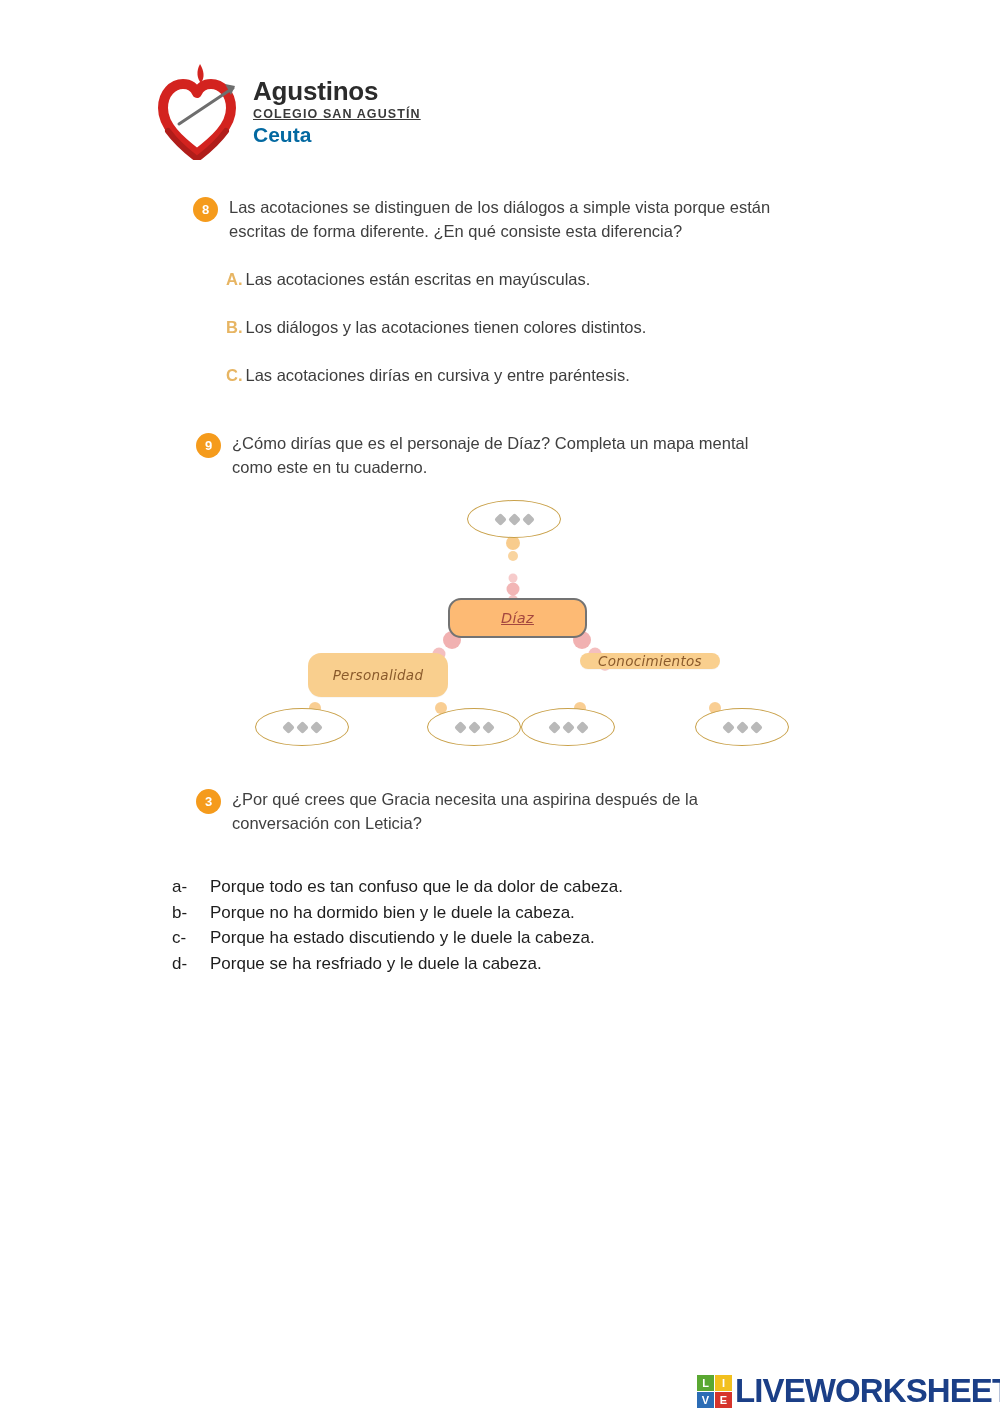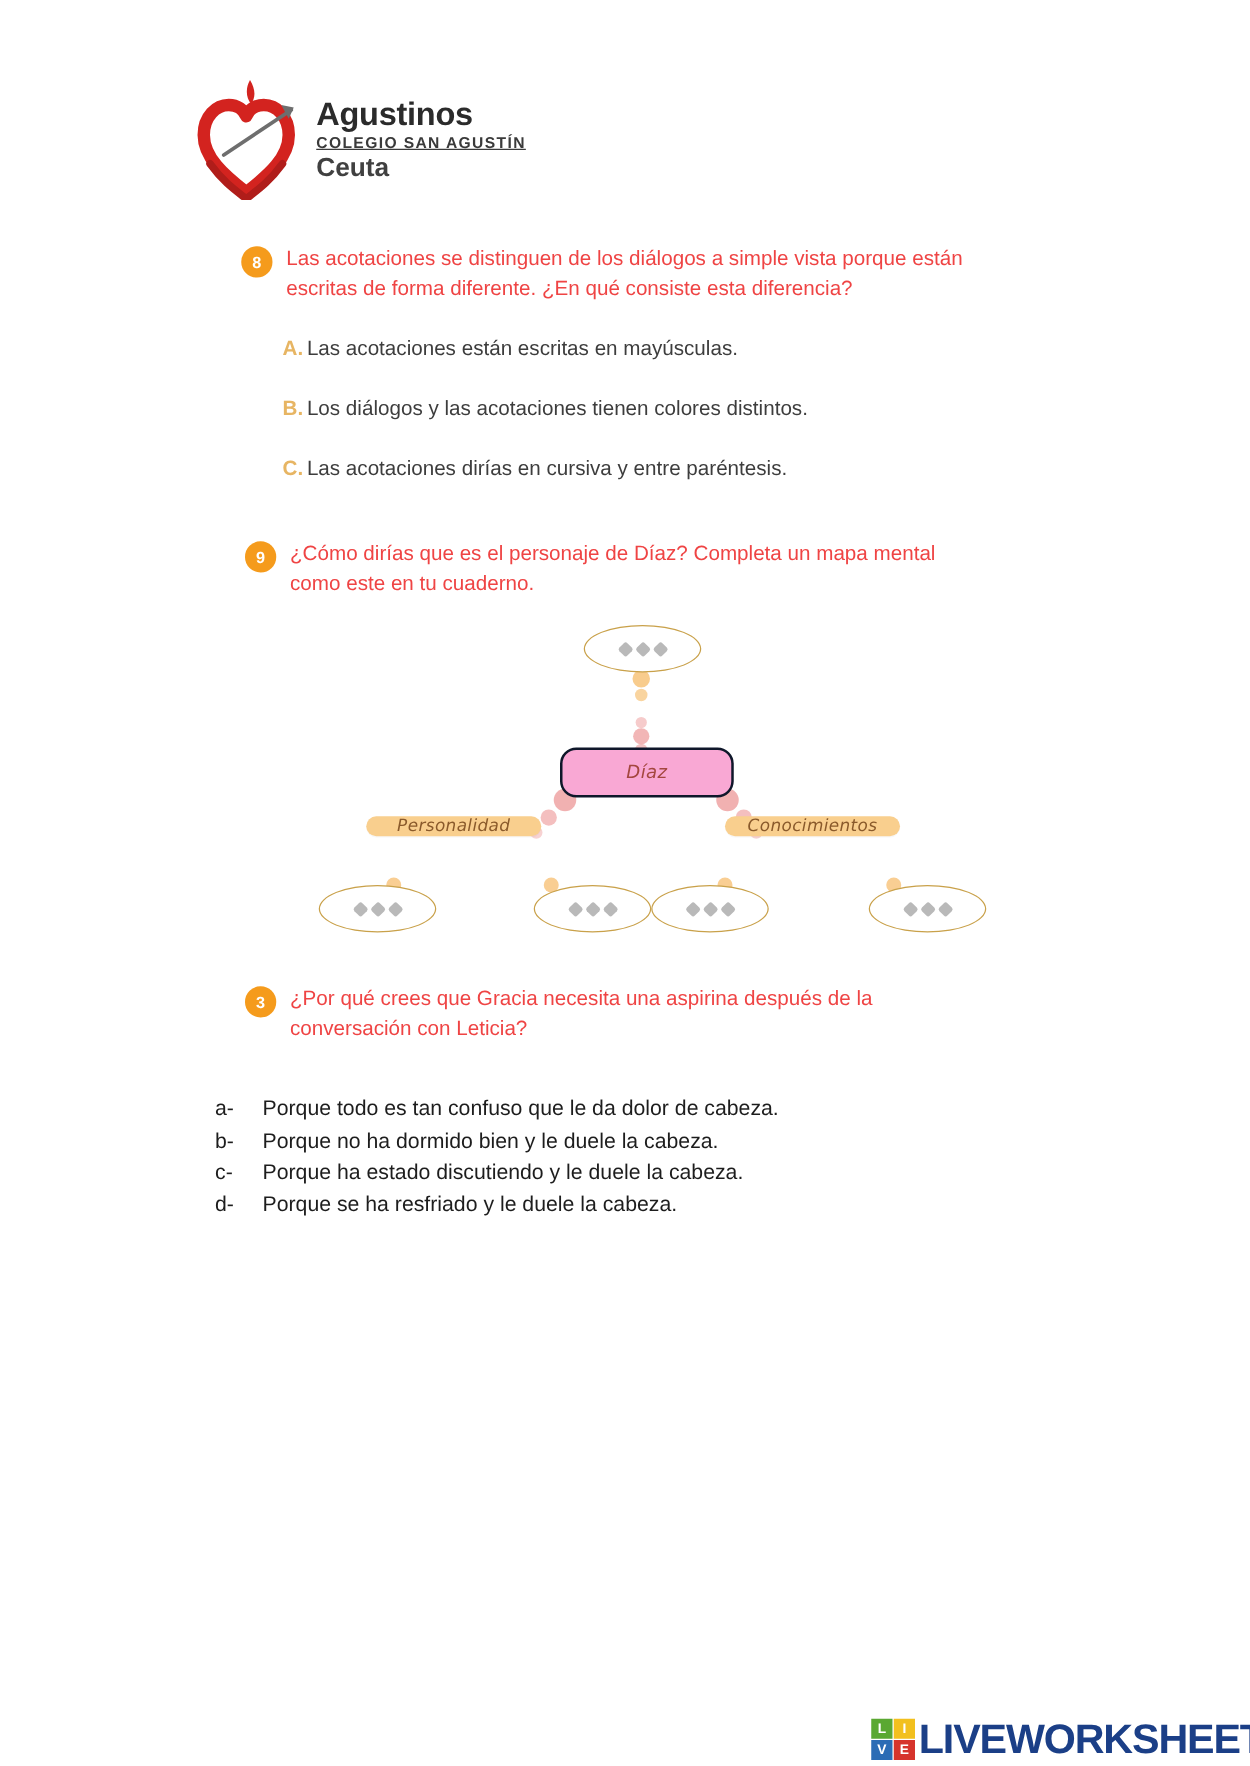--- a/index.html
+++ b/index.html
@@ -44,21 +44,21 @@
     font-size: 12.5px;
     font-weight: bold;
     color: #3a3a3a;
     letter-spacing: 1.1px;
     margin-top: 2px;
     text-decoration: underline;
   }
   .logo-city {
     font-size: 21px;
     font-weight: bold;
-    color: #404040;
+    color: #0369a1;
     margin-top: 3px;
     line-height: 1.05;
   }
 
   
   .q-block {
     position: absolute;
     display: flex;
     align-items: flex-start;
   }
@@ -73,21 +73,21 @@
     display: flex;
     align-items: center;
     justify-content: center;
     flex: none;
     margin-top: 1px;
   }
   .q-text {
     margin-left: 11px;
     font-size: 16.5px;
     line-height: 1.45;
-    color: #ef4444;
+    color: #404040;
     max-width: 590px;
   }
 
   .opt {
     position: absolute;
     font-size: 16.5px;
     line-height: 1.45;
     color: #3d3d3d;
   }
   .opt-letter {
@@ -117,27 +117,28 @@
   .mm-branch {
     background: #f9cf8e;
     border-radius: 13px;
     color: #8a5a2b;
     font-size: 13.5px;
     font-style: italic;
     letter-spacing: 0.3px;
     box-shadow: 0 1px 0 rgba(0,0,0,0.03);
   }
   .mm-center {
-    background: #f9a8d4;
-    border: 2px solid #0f172a;
+    background: #fdba74;
+    border: 2px solid #737373;
     border-radius: 13px;
     color: #a4473f;
     font-size: 14.5px;
     font-style: italic;
     letter-spacing: 0.3px;
+    text-decoration: underline;
   }
   .mm-leaf {
     border: 1.6px solid #c9a14a;
     border-radius: 50%;
     background: #ffffff;
   }
   .mm-dots {
     display: flex;
     gap: 5px;
     align-items: center;
@@ -274,21 +275,21 @@
         <i class="mm-dot"></i>
         <i class="mm-dot"></i>
     </span>
   </div>
 
 
   <div class="mm-node mm-center" style="left:203px; top:110px; width:135px; height:36px;">
     <span>Díaz</span>
   </div>
 
-  <div class="mm-node mm-branch" style="left:48px; top:165px; width:140px; height:16px;">
+  <div class="mm-node mm-branch" style="left:63px; top:165px; width:140px; height:44px;">
     <span>Personalidad</span>
   </div>
 
   <div class="mm-node mm-branch" style="left:335px; top:165px; width:140px; height:16px;">
     <span>Conocimientos</span>
   </div>
 
   <div class="mm-node mm-leaf" style="left:10px; top:220px; width:92px; height:36px;">
     <span class="mm-dots">
       <i class="mm-dot"></i>

